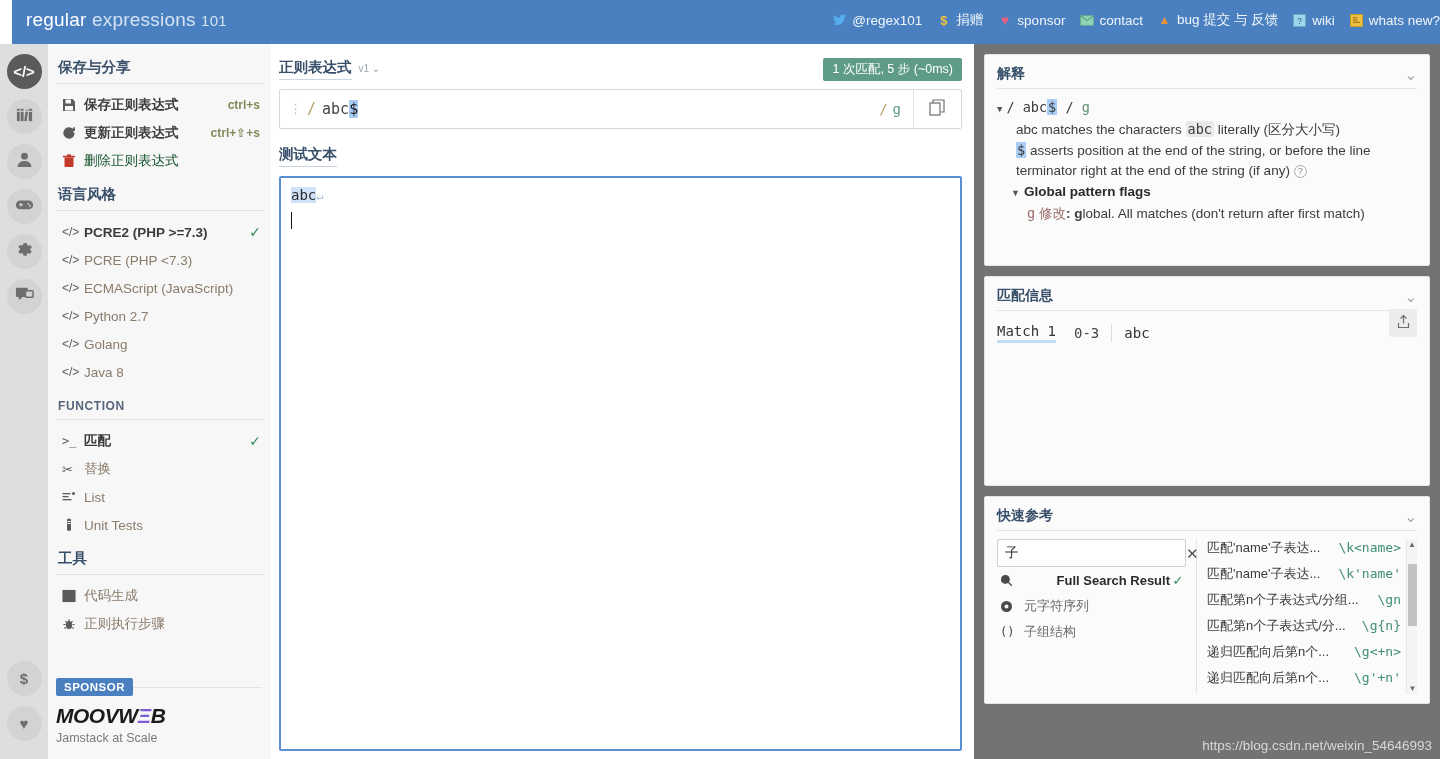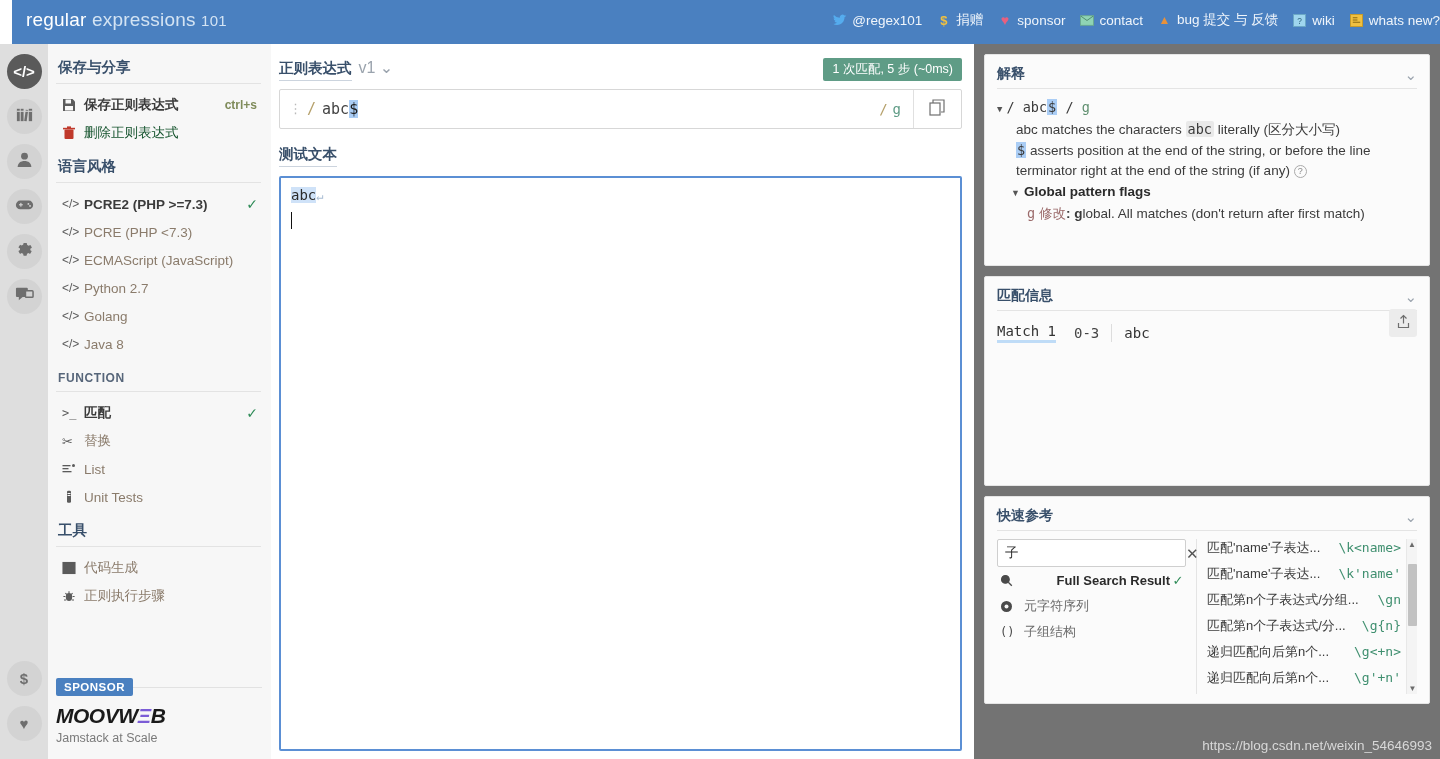--- a/index.html
+++ b/index.html
@@ -41,21 +41,21 @@
     display: flex; align-items: center; justify-content: center;
     margin-bottom: 10px; cursor: pointer; color: #6e6e6e;
   }
   .railbtn.active { background: #5a5a5a; color: #ffffff; }
   .railbtn svg { width: 19px; height: 19px; fill: currentColor; }
   .railbtn .glyph { font-size: 15px; font-weight: bold; }
 
   
   .sidebar {
     position: absolute; top: 44px; left: 48px; width: 227px; height: 715px;
-    background: #f7f7f7; border-right: 4px solid #0f172a;
+    background: #f7f7f7; border-right: 1px solid #0f172a;
     padding: 14px 10px 0 8px; overflow: hidden;
   }
   .sb-title {
     font-size: 14.5px; font-weight: bold; color: #39506b;
     border-bottom: 1px solid #e3e3e3; padding: 0 0 6px 2px; margin-bottom: 7px;
     display: inline-block; width: 100%;
   }
   .sb-title.caps { color: #57667a; font-size: 12px; letter-spacing: .6px; }
   .sb-row {
     display: flex; align-items: center; height: 28px;
@@ -86,21 +86,21 @@
   .moov .e1 { color: #7b5cd6; }
   .moov-sub { font-size: 12.5px; color: #7a7a7a; margin-top: 3px; }
 
   
   .center { position: absolute; top: 44px; left: 271px; width: 703px; height: 715px;
             background: #ffffff; padding: 12px 12px 0 8px; }
   .sec-head { display: flex; align-items: center; justify-content: space-between;
               height: 26px; margin-bottom: 7px; }
   .sec-title { font-size: 14.5px; font-weight: bold; color: #39506b;
                border-bottom: 1px solid #ccd4de; padding-bottom: 2px; }
-  .sec-ver { font-size: 16px; color: #9aa3ad; margin-left: 7px; cursor: pointer; }
+  .sec-ver { font-size: 10px; color: #9aa3ad; margin-left: 7px; cursor: pointer; }
   .sec-left { display: flex; align-items: baseline; }
   .match-badge {
     background: #5f9c86; color: #ffffff; font-size: 12.5px;
     padding: 3px 9px; border-radius: 2px; white-space: nowrap;
   }
   .regex-box {
     display: flex; align-items: stretch; border: 1px solid #d7d7d7;
     border-radius: 2px; height: 40px; background: #fff;
   }
   .regex-main { flex: 1; display: flex; align-items: center; padding-left: 9px;
@@ -331,20 +331,30 @@
       <svg viewBox="0 0 14 14">
           <path d="M1 1h9.5L13 3.5V13H1z"></path>
           <rect x="3.5" y="1.5" width="5.5" height="4" fill="#f7f7f7"></rect>
           <rect x="3" y="8" width="8" height="4.5" fill="#f7f7f7"></rect>
         </svg>
     </span>
     <span class="sb-label">保存正则表达式</span>
     <span class="sb-key">ctrl+s</span>
   </div>
 
+  <div class="sb-row bold2">
+    <span class="sb-ico">
+      <svg viewBox="0 0 14 14" fill="none" stroke="currentColor" stroke-width="1.4">
+          <path d="M12 7a5 5 0 11-1.6-3.7"></path>
+          <path d="M12.2 1.2v3h-3"></path>
+        </svg>
+    </span>
+    <span class="sb-label">更新正则表达式</span>
+    <span class="sb-key">ctrl+⇧+s</span>
+  </div>
 
   <div class="sb-row danger">
     <span class="sb-ico">
       <svg viewBox="0 0 14 14">
           <rect x="2.5" y="3.5" width="9" height="9.5" rx="1"></rect>
           <rect x="1" y="1.8" width="12" height="1.6"></rect>
           <rect x="5" y="0.4" width="4" height="1.6"></rect>
         </svg>
     </span>
     <span class="sb-label">删除正则表达式</span>

